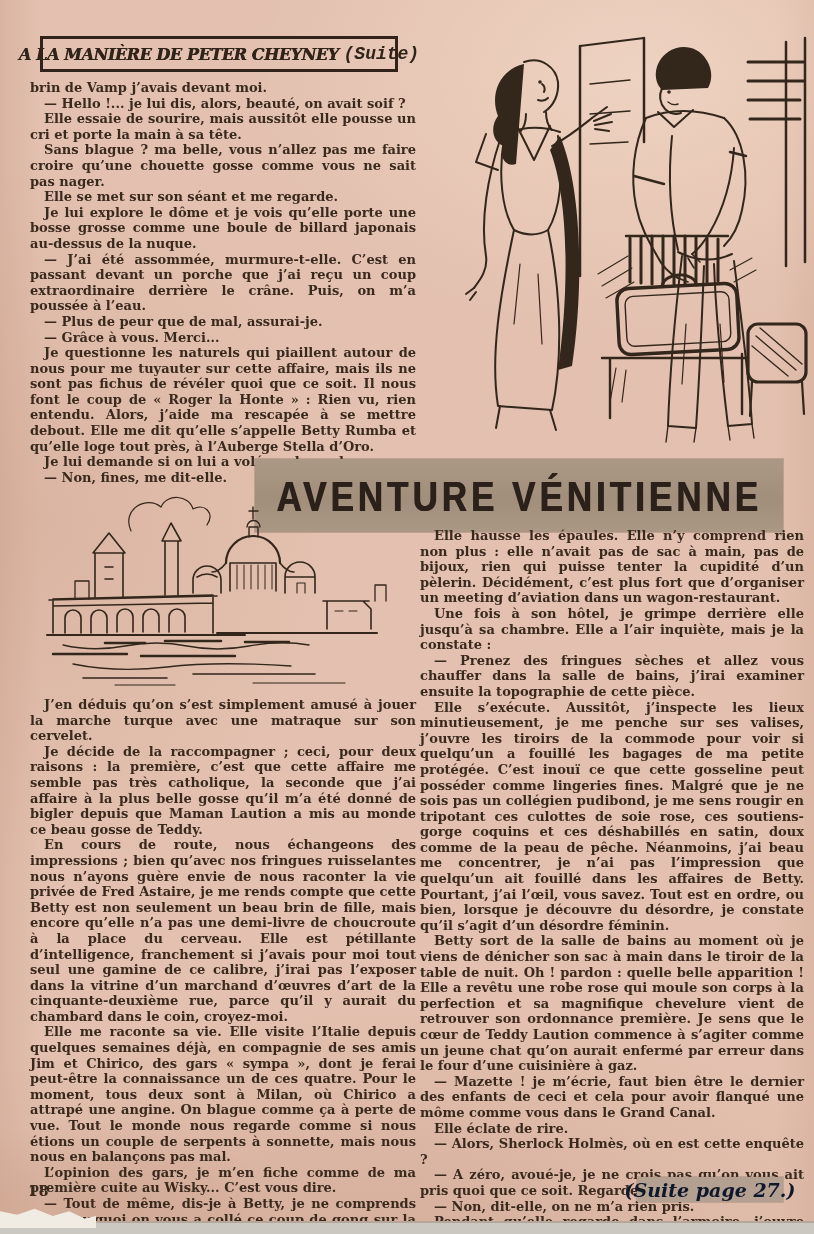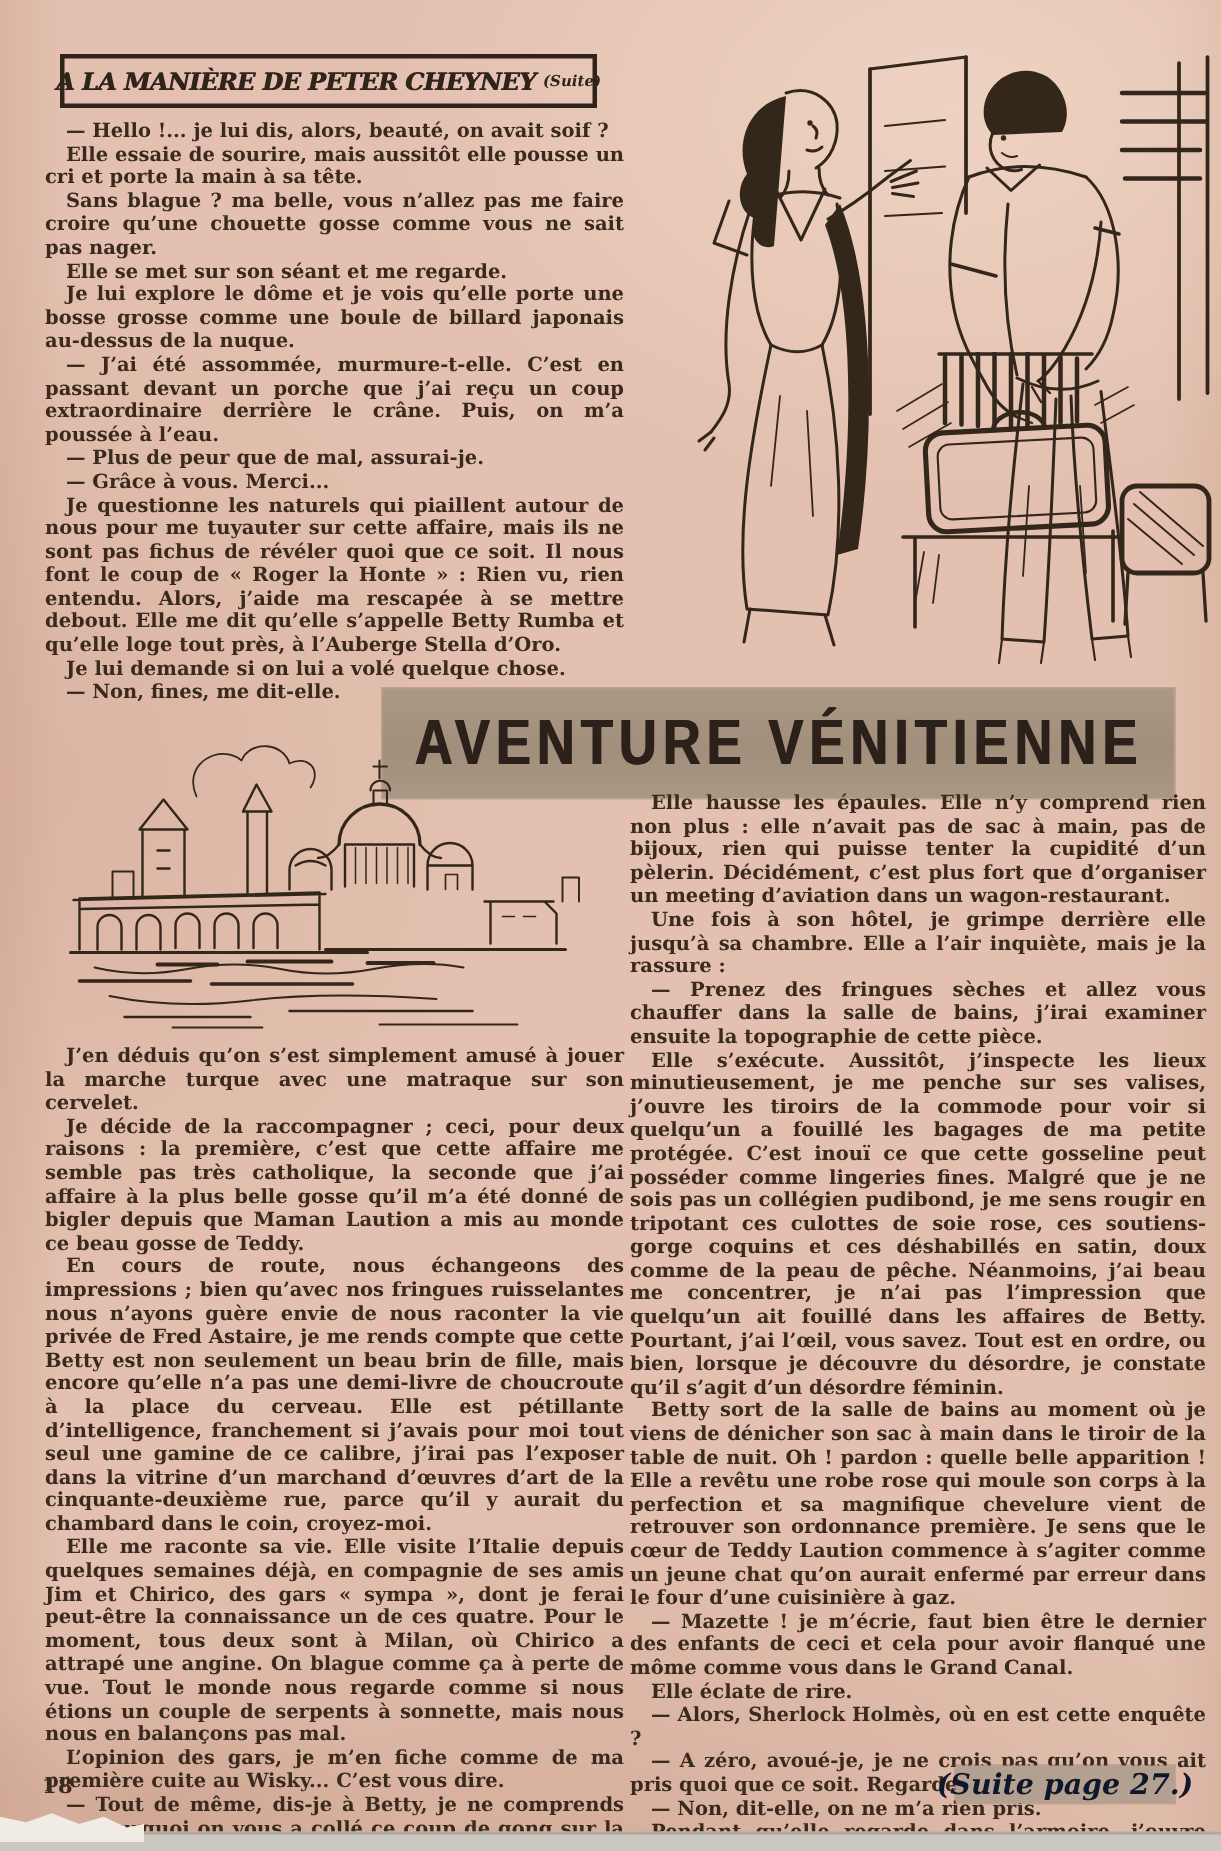--- a/index.html
+++ b/index.html
@@ -19,21 +19,21 @@
   .header-box{
     left:40px;top:36px;width:352px;height:30px;
     border:3px solid #30241a;display:flex;align-items:center;justify-content:center;
     white-space:nowrap;
   }
   .header-title{
     font-size:16px;font-weight:700;color:#30241a;letter-spacing:-0.4px;
     text-shadow:0.5px 0 0 #30241a;
     font-style:italic;
   }
-  .header-suite{font-size:10px;font-weight:700;font-style:italic;color:#30241a;margin-left:5px;text-shadow:none;letter-spacing:0;}
+  .header-suite{font-size:18px;font-weight:700;font-style:italic;color:#30241a;margin-left:5px;text-shadow:none;letter-spacing:0;font-family:Liberation Mono, monospace;}
   
   .col{color:#3a2a1e;font-size:13px;line-height:15.6px;text-align:justify;font-weight:700;}
   .col p{margin:0;text-indent:14px;}
   .col p.noindent{text-indent:0;}
   .col-left-1{left:30px;top:80px;width:386px;}
   .col-left-2{left:30px;top:697px;width:386px;}
   .col-right-2{left:420px;top:528px;width:384px;}
   
   .banner{
     left:255px;top:459px;width:528px;height:73px;
@@ -68,20 +68,21 @@
 <body>
 
 <div class="page">
 
   <div class="abs header-box">
     <span class="header-title">A LA MANIÈRE DE PETER CHEYNEY</span>
     <span class="header-suite">(Suite)</span>
   </div>
 
   <div class="abs col col-left-1">
+    <p class="noindent">brin de Vamp j’avais devant moi.</p>
     <p>— Hello !... je lui dis, alors, beauté, on avait soif ?</p>
     <p>Elle essaie de sourire, mais aussitôt elle pousse un cri et porte la main à sa tête.</p>
     <p>Sans blague ? ma belle, vous n’allez pas me faire croire qu’une chouette gosse comme vous ne sait pas nager.</p>
     <p>Elle se met sur son séant et me regarde.</p>
     <p>Je lui explore le dôme et je vois qu’elle porte une bosse grosse comme une boule de billard japonais au-dessus de la nuque.</p>
     <p>— J’ai été assommée, murmure-t-elle. C’est en passant devant un porche que j’ai reçu un coup extraordinaire derrière le crâne. Puis, on m’a poussée à l’eau.</p>
     <p>— Plus de peur que de mal, assurai-je.</p>
     <p>— Grâce à vous. Merci...</p>
     <p>Je questionne les naturels qui piaillent autour de nous pour me tuyauter sur cette affaire, mais ils ne sont pas fichus de révéler quoi que ce soit. Il nous font le coup de « Roger la Honte » : Rien vu, rien entendu. Alors, j’aide ma rescapée à se mettre debout. Elle me dit qu’elle s’appelle Betty Rumba et qu’elle loge tout près, à l’Auberge Stella d’Oro.</p>
     <p>Je lui demande si on lui a volé quelque chose.</p>
@@ -217,21 +218,21 @@
     <p>J’en déduis qu’on s’est simplement amusé à jouer la marche turque avec une matraque sur son cervelet.</p>
     <p>Je décide de la raccompagner ; ceci, pour deux raisons : la première, c’est que cette affaire me semble pas très catholique, la seconde que j’ai affaire à la plus belle gosse qu’il m’a été donné de bigler depuis que Maman Laution a mis au monde ce beau gosse de Teddy.</p>
     <p>En cours de route, nous échangeons des impressions ; bien qu’avec nos fringues ruisselantes nous n’ayons guère envie de nous raconter la vie privée de Fred Astaire, je me rends compte que cette Betty est non seulement un beau brin de fille, mais encore qu’elle n’a pas une demi-livre de choucroute à la place du cerveau. Elle est pétillante d’intelligence, franchement si j’avais pour moi tout seul une gamine de ce calibre, j’irai pas l’exposer dans la vitrine d’un marchand d’œuvres d’art de la cinquante-deuxième rue, parce qu’il y aurait du chambard dans le coin, croyez-moi.</p>
     <p>Elle me raconte sa vie. Elle visite l’Italie depuis quelques semaines déjà, en compagnie de ses amis Jim et Chirico, des gars « sympa », dont je ferai peut-être la connaissance un de ces quatre. Pour le moment, tous deux sont à Milan, où Chirico a attrapé une angine. On blague comme ça à perte de vue. Tout le monde nous regarde comme si nous étions un couple de serpents à sonnette, mais nous nous en balançons pas mal.</p>
     <p>L’opinion des gars, je m’en fiche comme de ma première cuite au Wisky... C’est vous dire.</p>
     <p>— Tout de même, dis-je à Betty, je ne comprends pas pourquoi on vous a collé ce coup de gong sur la théière. Si, encore, on avait essayé de vous voler...</p>
   </div>
 
   <div class="abs col col-right-2">
     <p>Elle hausse les épaules. Elle n’y comprend rien non plus : elle n’avait pas de sac à main, pas de bijoux, rien qui puisse tenter la cupidité d’un pèlerin. Décidément, c’est plus fort que d’organiser un meeting d’aviation dans un wagon-restaurant.</p>
-    <p>Une fois à son hôtel, je grimpe derrière elle jusqu’à sa chambre. Elle a l’air inquiète, mais je la rassure :</p>
+    <p>Une fois à son hôtel, je grimpe derrière elle jusqu’à sa chambre. Elle a l’air inquiète, mais je la constate :</p>
     <p>— Prenez des fringues sèches et allez vous chauffer dans la salle de bains, j’irai examiner ensuite la topographie de cette pièce.</p>
     <p>Elle s’exécute. Aussitôt, j’inspecte les lieux minutieusement, je me penche sur ses valises, j’ouvre les tiroirs de la commode pour voir si quelqu’un a fouillé les bagages de ma petite protégée. C’est inouï ce que cette gosseline peut posséder comme lingeries fines. Malgré que je ne sois pas un collégien pudibond, je me sens rougir en tripotant ces culottes de soie rose, ces soutiens-gorge coquins et ces déshabillés en satin, doux comme de la peau de pêche. Néanmoins, j’ai beau me concentrer, je n’ai pas l’impression que quelqu’un ait fouillé dans les affaires de Betty. Pourtant, j’ai l’œil, vous savez. Tout est en ordre, ou bien, lorsque je découvre du désordre, je constate qu’il s’agit d’un désordre féminin.</p>
     <p>Betty sort de la salle de bains au moment où je viens de dénicher son sac à main dans le tiroir de la table de nuit. Oh ! pardon : quelle belle apparition ! Elle a revêtu une robe rose qui moule son corps à la perfection et sa magnifique chevelure vient de retrouver son ordonnance première. Je sens que le cœur de Teddy Laution commence à s’agiter comme un jeune chat qu’on aurait enfermé par erreur dans le four d’une cuisinière à gaz.</p>
     <p>— Mazette ! je m’écrie, faut bien être le dernier des enfants de ceci et cela pour avoir flanqué une môme comme vous dans le Grand Canal.</p>
     <p>Elle éclate de rire.</p>
     <p>— Alors, Sherlock Holmès, où en est cette enquête ?</p>
     <p>— A zéro, avoué-je, je ne crois pas qu’on vous ait pris quoi que ce soit. Regardez vous-même.</p>
     <p>— Non, dit-elle, on ne m’a rien pris.</p>
     <p>Pendant qu’elle regarde dans l’armoire, j’ouvre son sac à main.</p>
 

